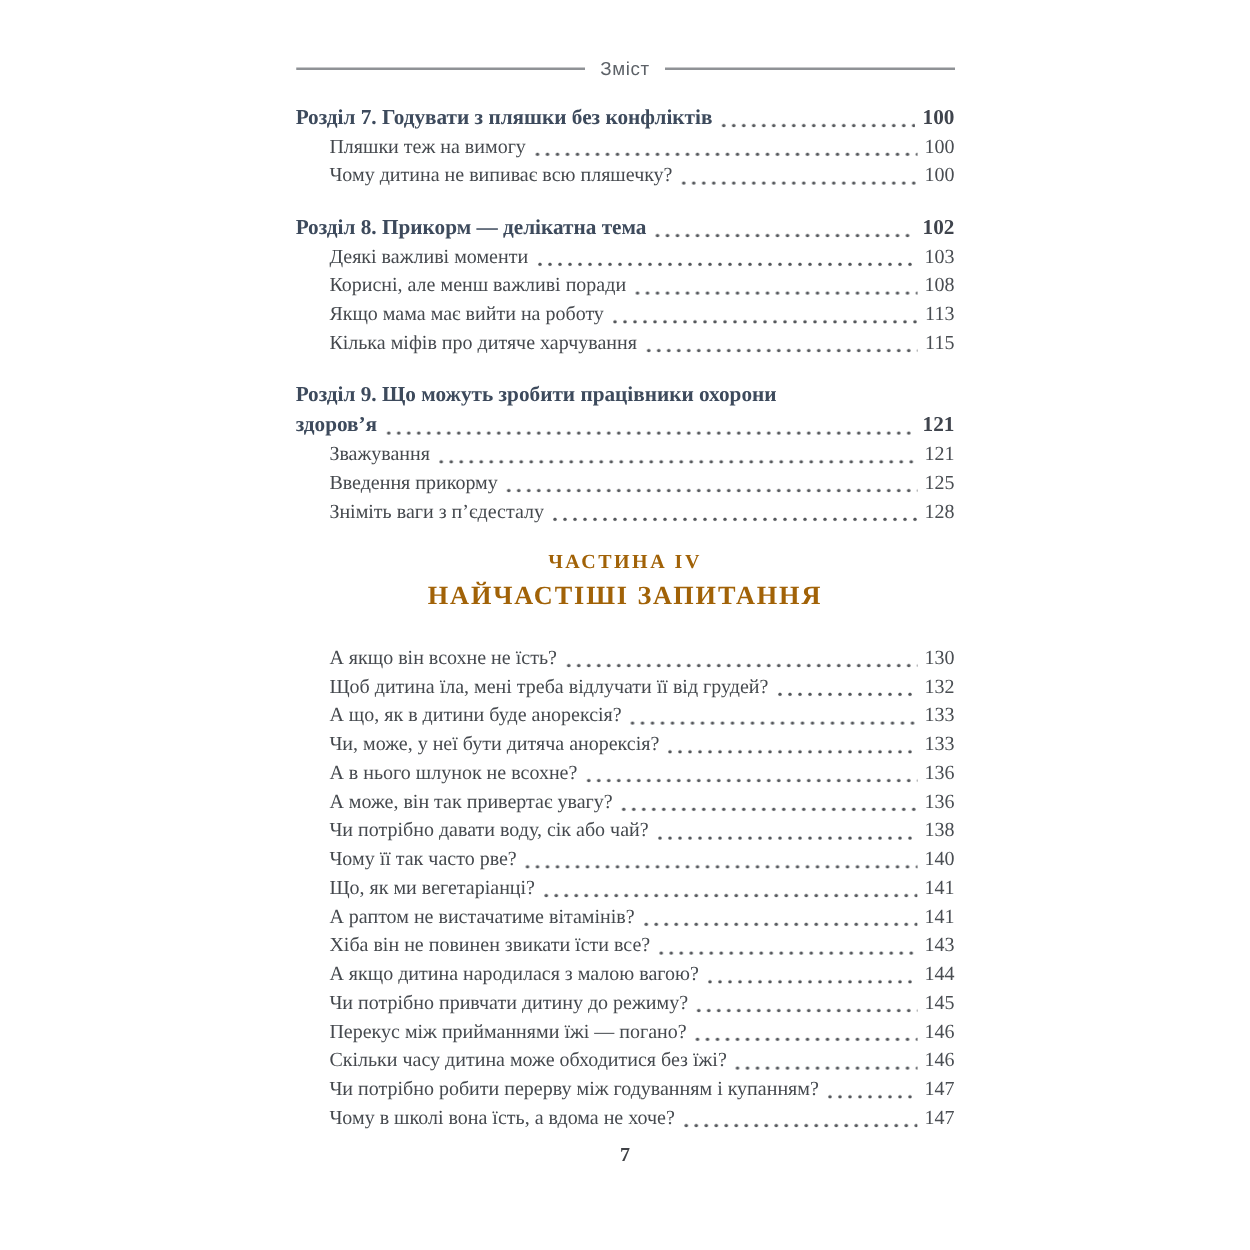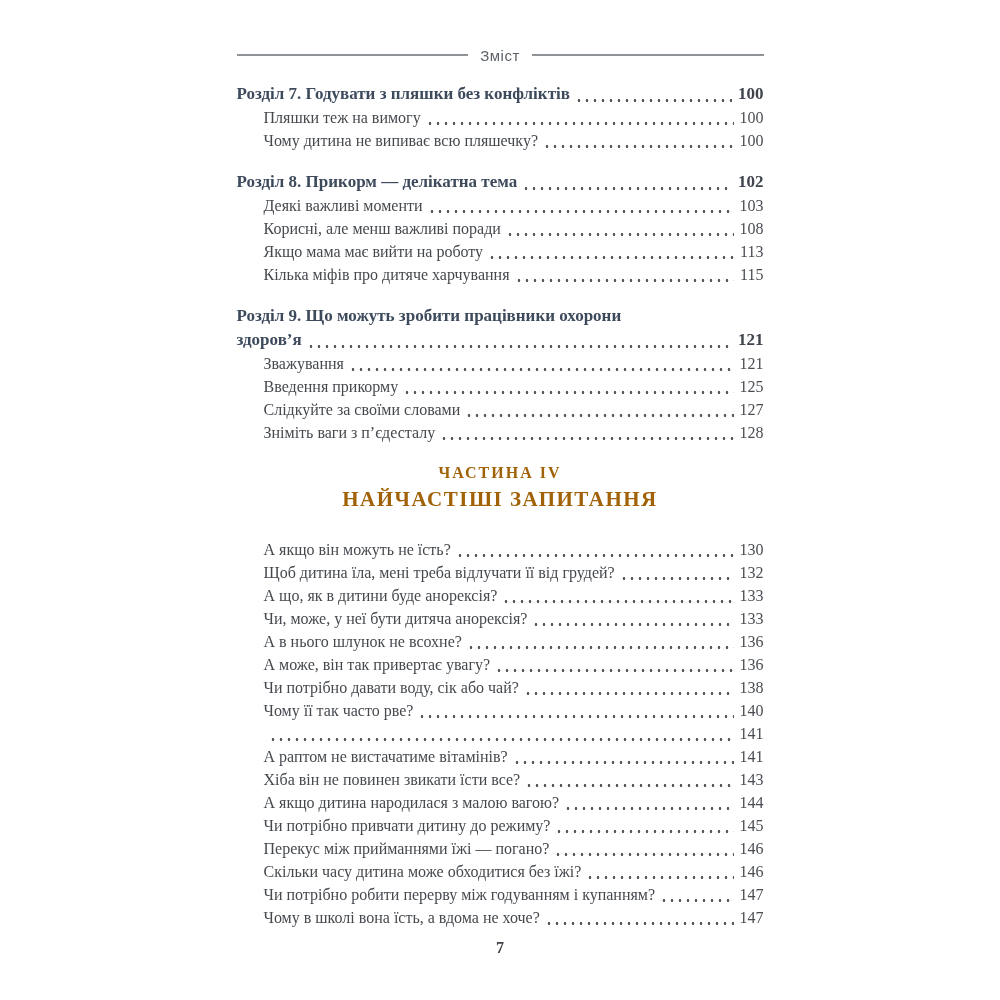--- a/index.html
+++ b/index.html
@@ -181,40 +181,35 @@
     <span class="t">Зважування</span>
     <span class="dots"></span>
     <span class="pg">121</span>
   </div>
           <div class="row item">
     <span class="t">Введення прикорму</span>
     <span class="dots"></span>
     <span class="pg">125</span>
   </div>
           <div class="row item">
-    <span class="t">Слідкуйте за своїми словами</span>
-    <span class="dots"></span>
-    <span class="pg">127</span>
-  </div>
-          <div class="row item">
     <span class="t">Зніміть ваги з п’єдесталу</span>
     <span class="dots"></span>
     <span class="pg">128</span>
   </div>
         </section>
       </div>
 
     <div class="part-heading">
       <div class="kicker">ЧАСТИНА IV</div>
       <div class="part-title">НАЙЧАСТІШІ ЗАПИТАННЯ</div>
     </div>
 
     <div>
         <div class="row item question">
-    <span class="t">А якщо він можуть не їсть?</span>
+    <span class="t">А якщо він всохне не їсть?</span>
     <span class="dots"></span>
     <span class="pg">130</span>
   </div>
         <div class="row item question">
     <span class="t">Щоб дитина їла, мені треба відлучати її від грудей?</span>
     <span class="dots"></span>
     <span class="pg">132</span>
   </div>
         <div class="row item question">
     <span class="t">А що, як в дитини буде анорексія?</span>
@@ -240,20 +235,21 @@
     <span class="t">Чи потрібно давати воду, сік або чай?</span>
     <span class="dots"></span>
     <span class="pg">138</span>
   </div>
         <div class="row item question">
     <span class="t">Чому її так часто рве?</span>
     <span class="dots"></span>
     <span class="pg">140</span>
   </div>
         <div class="row item question">
+    <span class="t">Що, як ми вегетаріанці?</span>
     <span class="dots"></span>
     <span class="pg">141</span>
   </div>
         <div class="row item question">
     <span class="t">А раптом не вистачатиме вітамінів?</span>
     <span class="dots"></span>
     <span class="pg">141</span>
   </div>
         <div class="row item question">
     <span class="t">Хіба він не повинен звикати їсти все?</span>

